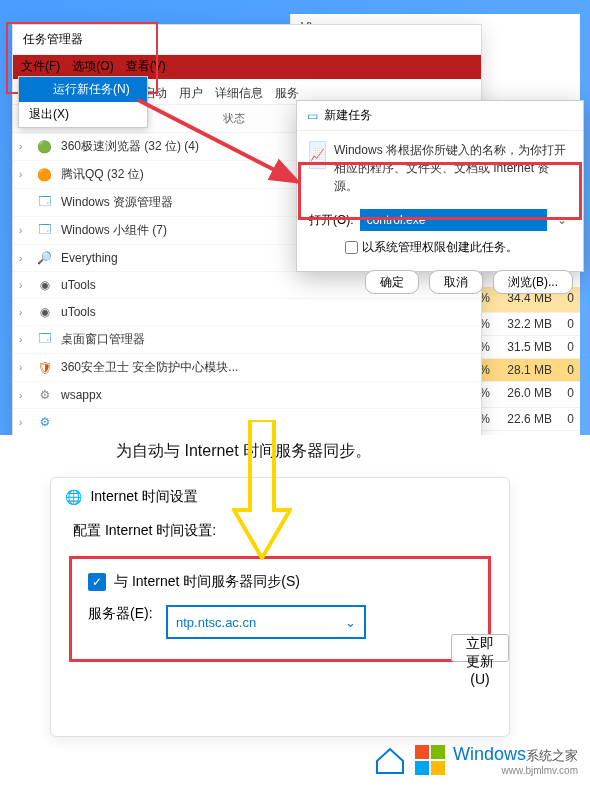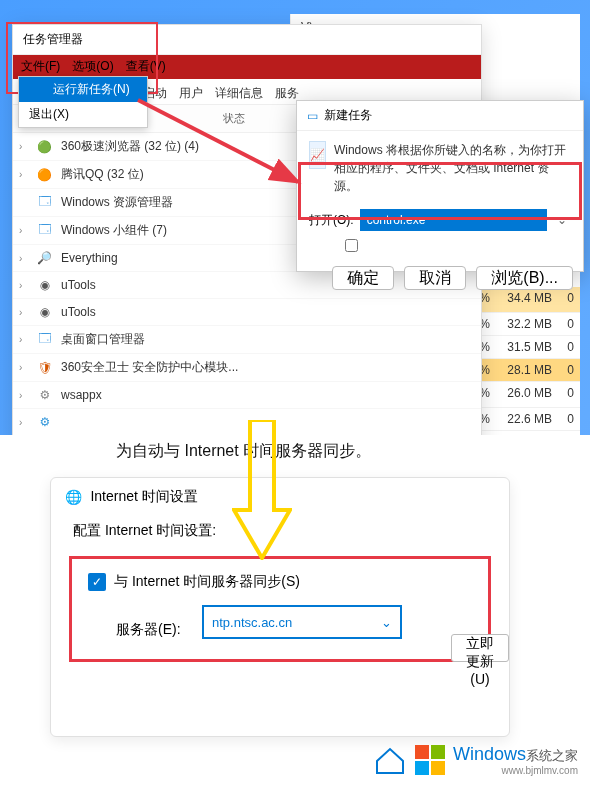--- a/index.html
+++ b/index.html
@@ -37,34 +37,34 @@
 .run-dlg { position: absolute; top: 100px; left: 296px; width: 288px; height: 172px; background: #fff; border: 1px solid #ccc; box-shadow: 0 6px 24px rgba(0,0,0,.25); z-index: 20; }
 .run-title { padding: 6px 10px; display: flex; align-items: center; gap: 6px; font-size: 12px; border-bottom: 1px solid #eee; }
 .run-body { padding: 10px 12px; font-size: 12px; display: flex; gap: 8px; }
 .run-body .ri { width: 28px; height: 28px; background: #eaf4ff; border: 1px solid #c9e0f5; display: flex; align-items: center; justify-content: center; }
 .run-desc { font-size: 12px; color: #333; line-height: 1.5; }
 .run-open { padding: 4px 12px 2px; display: flex; align-items: center; gap: 6px; }
 .run-open label { font-size: 12px; }
 .run-open input { flex: 1; height: 22px; border: 1px solid #0078d4; background: #0078d4; color: #fff; padding: 0 6px; font-size: 12px; }
 .run-admin { padding: 6px 16px 6px 48px; font-size: 12px; display: flex; align-items: center; gap: 4px; }
 .run-btns { padding: 8px 10px 10px; display: flex; justify-content: flex-end; gap: 10px; }
-.btn { height: 24px; padding: 0 14px; background: #fff; border: 1px solid #bbb; font-size: 16px; cursor: default; border-radius: 4px; }
+.btn { height: 24px; padding: 0 14px; background: #fff; border: 1px solid #bbb; font-size: 12px; cursor: default; border-radius: 9px; }
 .run-overlay-red { position: absolute; top: 162px; left: 298px; width: 284px; height: 58px; border: 3px solid #e63946; z-index: 25; pointer-events: none; }
 
 .red-arrow { position: absolute; top: 92px; left: 130px; width: 180px; height: 120px; z-index: 30; pointer-events: none; }
 
 .lower { position: absolute; top: 435px; left: 0; width: 590px; height: 353px; background: #fff; }
 .sync-title-bar { position: absolute; top: 6px; left: 116px; font-size: 16px; color: #111; }
 .it-window { position: absolute; top: 42px; left: 50px; width: 460px; height: 260px; background: #fff; border: 1px solid #e0e0e0; box-shadow: 0 4px 14px rgba(0,0,0,.08); border-radius: 6px; }
 .it-title { padding: 10px 14px; font-size: 14px; display: flex; align-items: center; gap: 8px; }
 .it-sub { padding: 6px 22px 10px; font-size: 14px; }
 .it-box { margin: 6px 18px; border: 3px solid #e63946; padding: 14px 16px 20px; }
 .it-chk { display: flex; align-items: center; gap: 8px; font-size: 14px; }
 .chkbox { width: 18px; height: 18px; background: #0078d4; display: inline-flex; align-items: center; justify-content: center; color: #fff; font-size: 12px; border-radius: 2px; }
-.it-srv { margin-top: 14px; display: flex; align-items: flex-end; gap: 16px; font-size: 14px; margin-left: 28px; }
+.it-srv { margin-top: 14px; display: flex; align-items: flex-start; gap: 8px; font-size: 14px; }
 .srv-input { width: 200px; height: 34px; border: 2px solid #0078d4; color: #0078d4; padding: 0 8px; font-size: 13px; display: flex; align-items: center; justify-content: space-between; }
 .upd-btn { position: absolute; top: 156px; left: 400px; height: 28px; padding: 0 14px; border: 1px solid #bbb; background: #fff; font-size: 14px; border-radius: 3px; }
 
 .y-arrow { position: absolute; top: 420px; left: 232px; width: 60px; height: 140px; z-index: 40; pointer-events: none; }
 
 .logo { position: absolute; bottom: 12px; right: 12px; display: flex; align-items: center; gap: 8px; z-index: 50; }
 .logo .sq { display: grid; grid-template-columns: 14px 14px; grid-template-rows: 14px 14px; gap: 2px; }
 .logo .sq div:nth-child(1){background:#f25022;} .logo .sq div:nth-child(2){background:#7fba00;} .logo .sq div:nth-child(3){background:#00a4ef;} .logo .sq div:nth-child(4){background:#ffb900;}
 .logo .txt1 { color: #0078d4; font-size: 18px; font-weight: normal; }
 .logo .txt2 { color: #555; font-size: 13px; }
@@ -250,20 +250,21 @@
       </div>
     <div class="run-desc">Windows 将根据你所键入的名称，为你打开相应的程序、文件夹、文档或 Internet 资源。</div>
   </div>
   <div class="run-open">
     <label>打开(O):</label>
     <input type="text" value="control.exe" style="">
     <span style="color:#666;padding:0 4px">⌄</span>
   </div>
   <div class="run-admin">
     <input type="checkbox" style="">
+    <span>以系统管理权限创建此任务。</span>
   </div>
   <div class="run-btns">
     <button class="btn">确定</button>
     <button class="btn">取消</button>
     <button class="btn">浏览(B)...</button>
   </div>
 </div>
 <div class="run-overlay-red"></div>
 
 <div class="lower">

